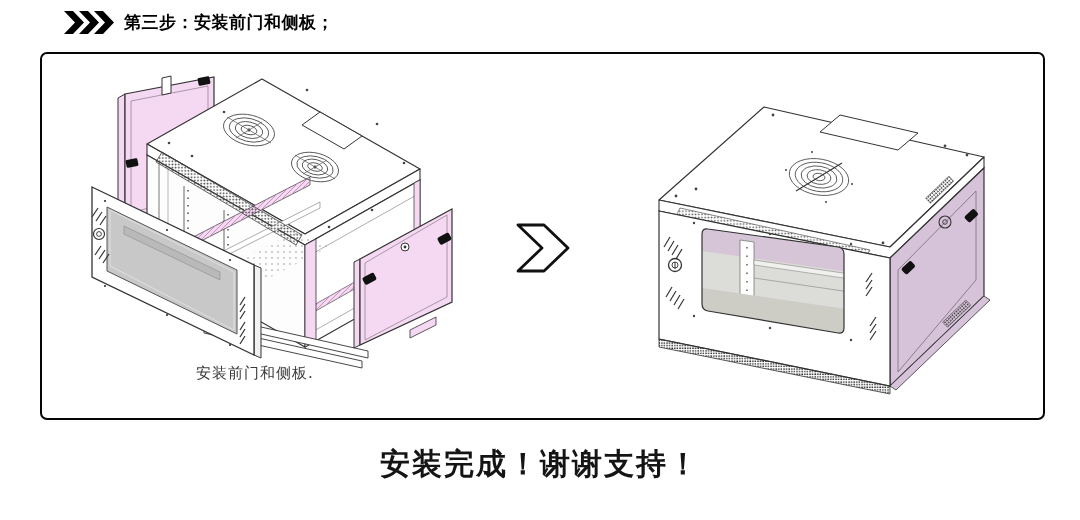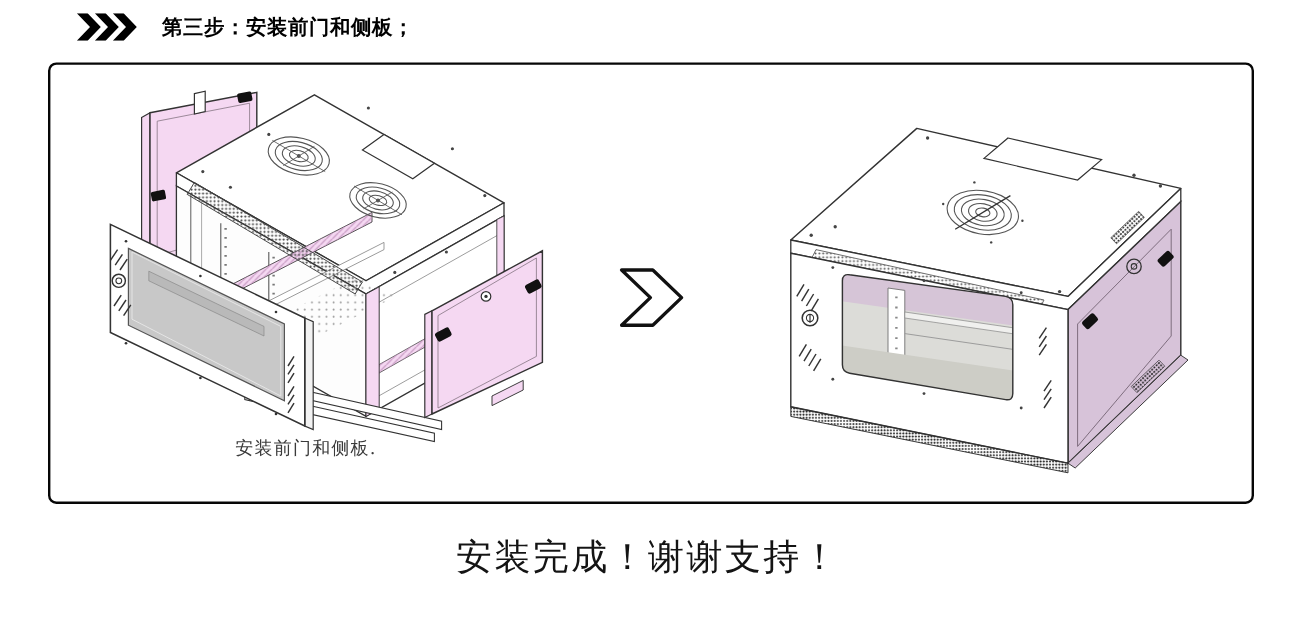--- a/index.html
+++ b/index.html
@@ -1,36 +1,36 @@
 <!DOCTYPE html>
 <html><head>
 <meta charset="utf-8">
 <style>
   html,body{margin:0;padding:0;}
   body{
     width:1080px;height:520px;position:relative;background:#ffffff;
     font-family:"DejaVu Sans",sans-serif;overflow:hidden;
   }
-  .header-row{position:absolute;left:64px;top:11px;display:flex;align-items:center;gap:17px;}
+  .header-row{position:absolute;left:64px;top:11px;display:flex;align-items:center;gap:6px;}
   .step-title{font-size:17px;font-weight:700;color:#000;letter-spacing:.5px;font-family:"DejaVu Sans",sans-serif;}
   .figure-panel{
     position:absolute;left:40px;top:52px;width:1001px;height:364px;
     border:2.5px solid #060606;border-radius:7px;background:#fff;
   }
   .illus{position:absolute;}
   .illus-left{left:30px;top:10px;}
   .illus-right{left:598px;top:28px;}
   .next-arrow{left:472px;top:166px;}
   .figure-caption{
     position:absolute;left:93px;top:310px;width:240px;text-align:center;
     font-family:"DejaVu Serif",serif;font-size:15px;color:#3a3a3a;letter-spacing:1px;
   }
   .completion{
     position:absolute;left:0;top:444px;width:1080px;text-align:center;
-    font-family:"DejaVu Serif",serif;font-size:30px;color:#141414;letter-spacing:2px;
+    font-family:"DejaVu Serif",serif;font-size:30px;color:#141414;letter-spacing:2px;font-weight:bold;
   }
   svg{display:block;}
   .ln{stroke:#333;fill:none;}
 </style>
 </head>
 <body>
 
 <div class="header-row">
   <svg width="54" height="23" viewBox="0 0 54 23">
     <polygon points="0,0 9,0 20,11.5 9,23 0,23 11,11.5" fill="#000"></polygon>

